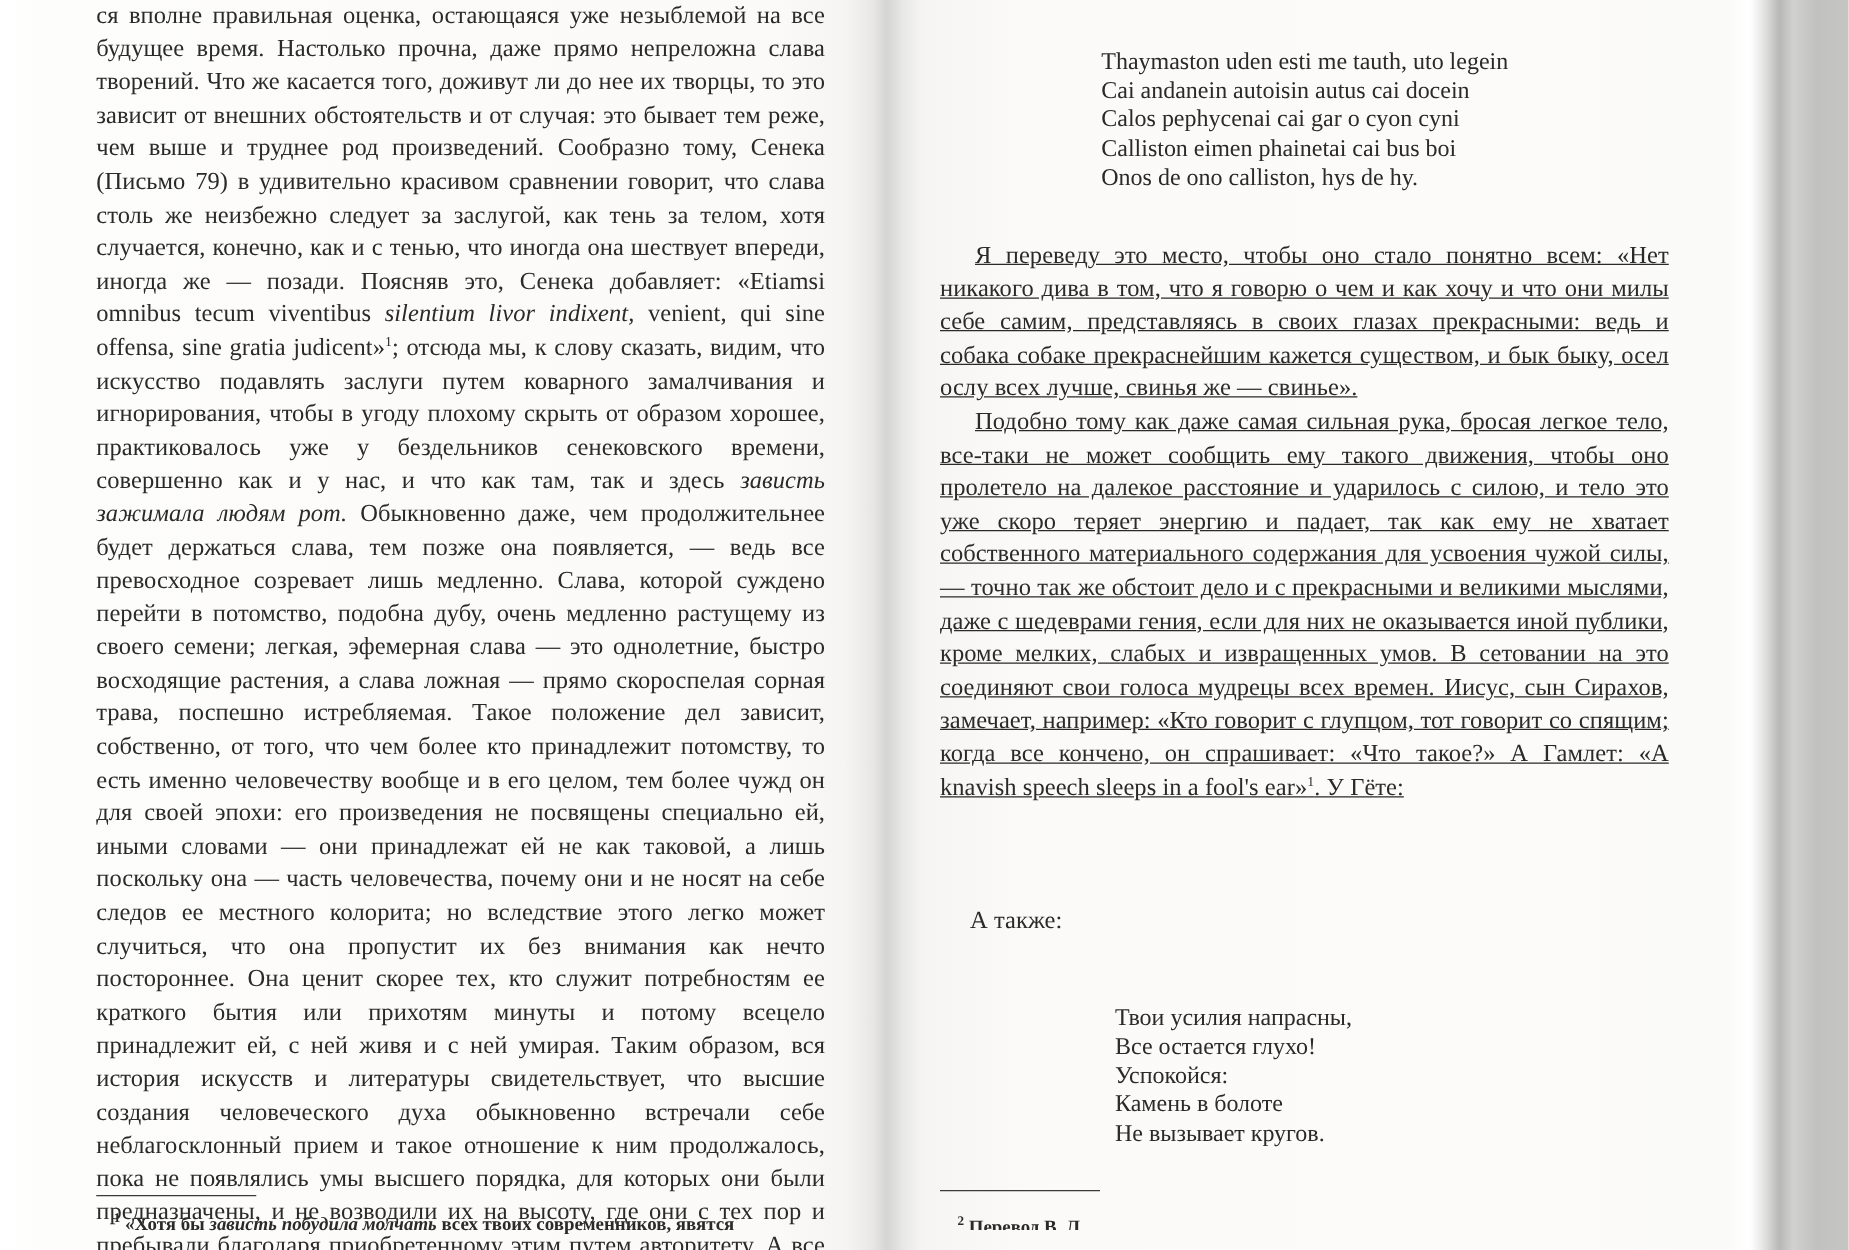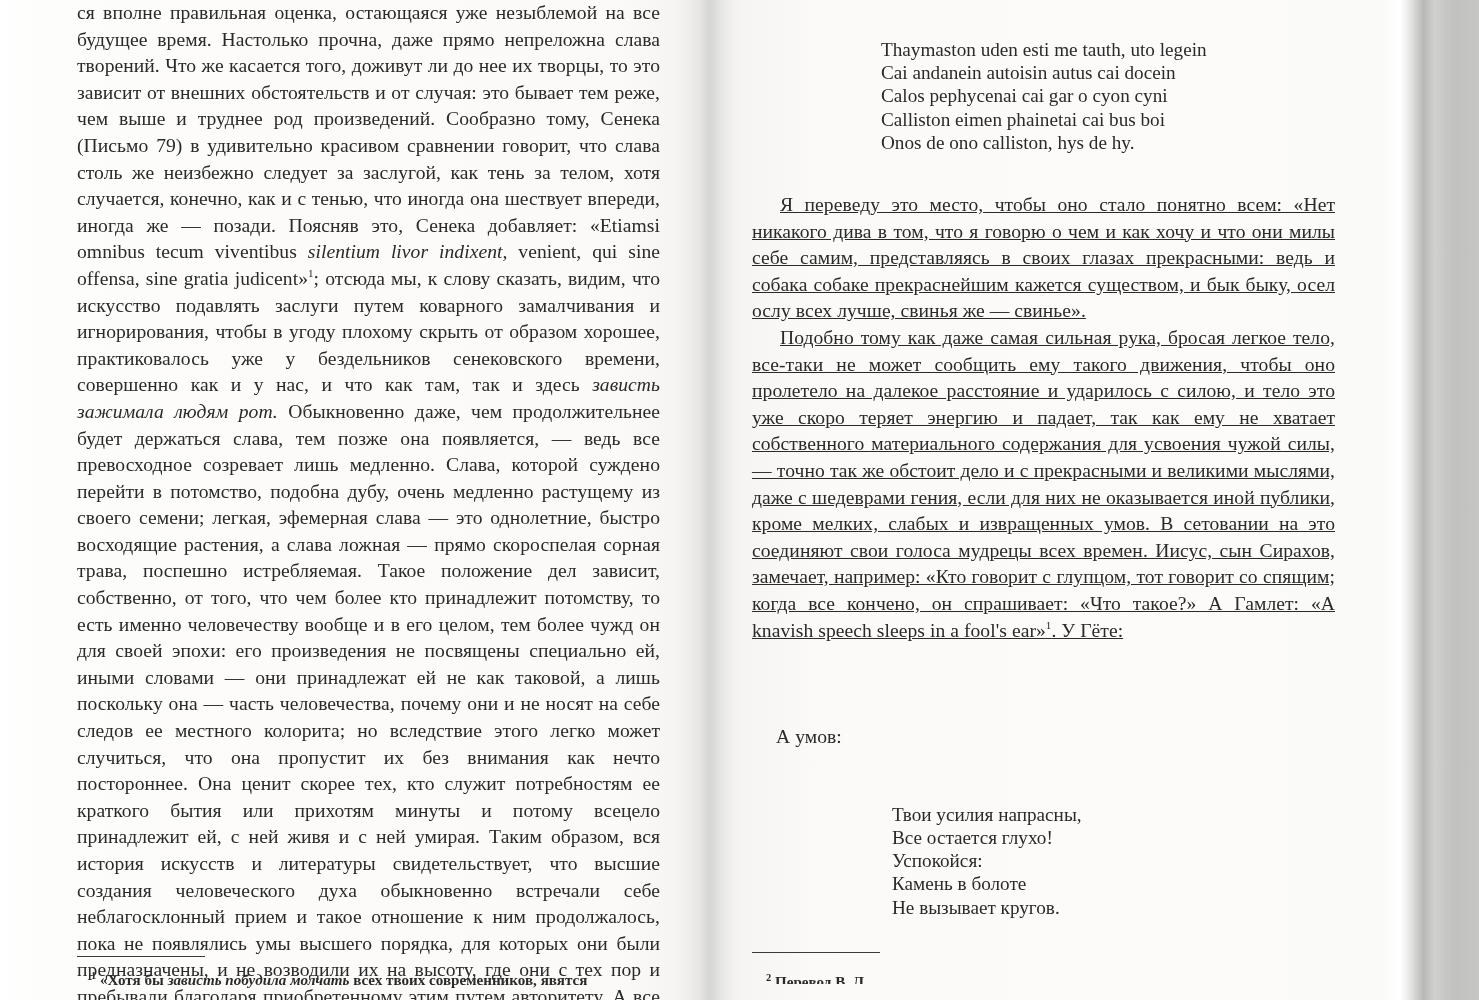--- a/index.html
+++ b/index.html
@@ -183,21 +183,21 @@
 
     <p class="body-text indent"><span>Подобно тому как даже самая сильная рука, бросая легкое тело, все-таки не может сообщить ему такого движения, чтобы оно пролетело на далекое расстояние и ударилось с силою, и тело это уже скоро теряет энергию и падает, так как ему не хватает собственного материального содержания для усвоения чужой силы, — точно так же обстоит дело и с прекрасными и великими мыслями, даже с шедеврами гения, если для них не оказывается иной публики, кроме мелких, слабых и извращенных умов. В сетовании на это соединяют свои голоса мудрецы всех времен. Иисус, сын Сирахов, замечает, например: «Кто говорит с глупцом, тот говорит со спящим; когда все кончено, он спрашивает: «Что такое?» А Гамлет: «A knavish speech sleeps in a fool's ear»</span><sup class="ref">1</sup><span>. У Гёте:</span></p>
 
     <div class="spacer-lg"></div>
     <div class="spacer-sm"></div>
 
 
     <div class="spacer-lg"></div>
     <div class="spacer-sm"></div>
 
-    <p class="body-text" style="text-indent:24px">А умов:</p>
+    <p class="body-text" style="text-indent:24px">А также:</p>
 
     <div class="spacer-lg"></div>
     <div class="spacer-sm"></div>
 
     <p class="verse verse-ru2">Твои усилия напрасны,
 Все остается глухо!
 Успокойся:
 Камень в болоте
 Не вызывает кругов.</p>
 

